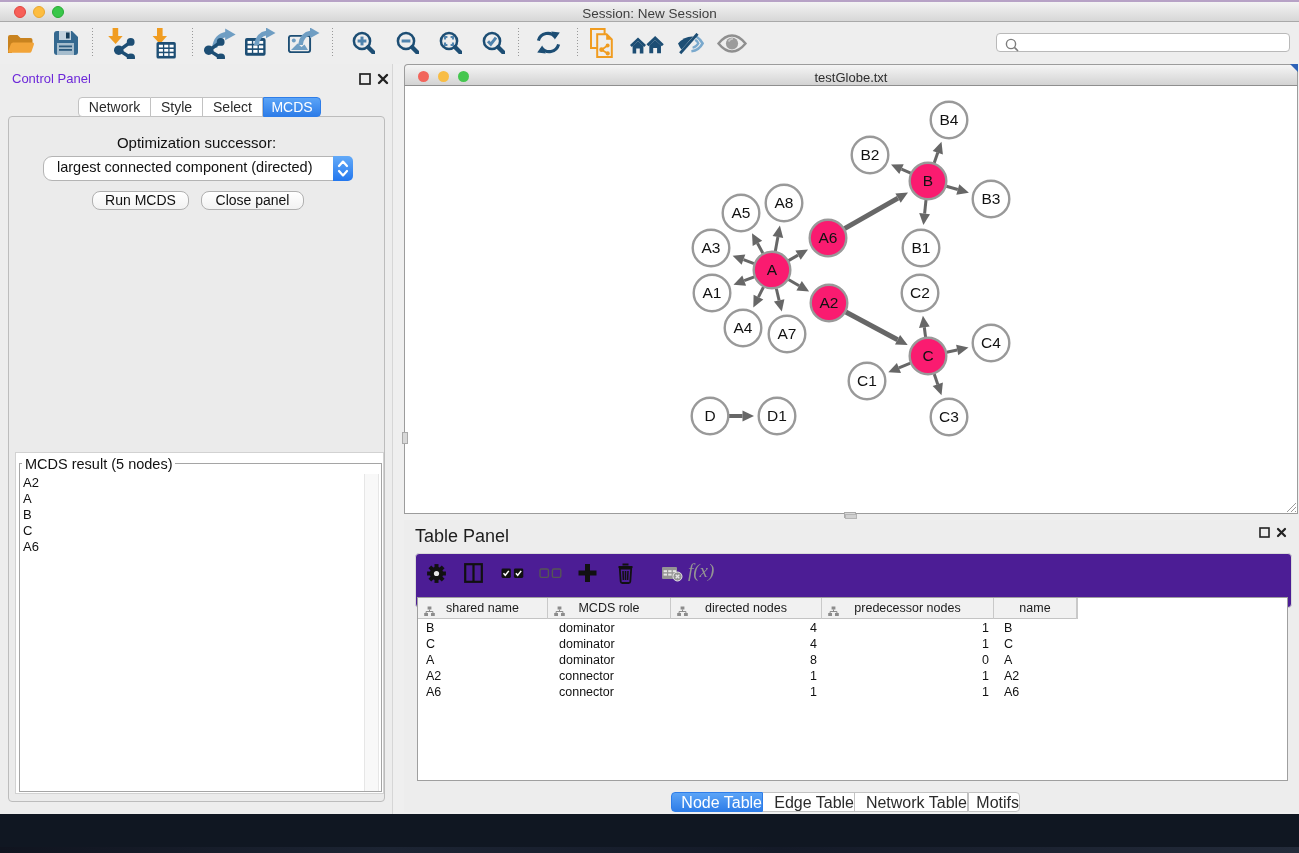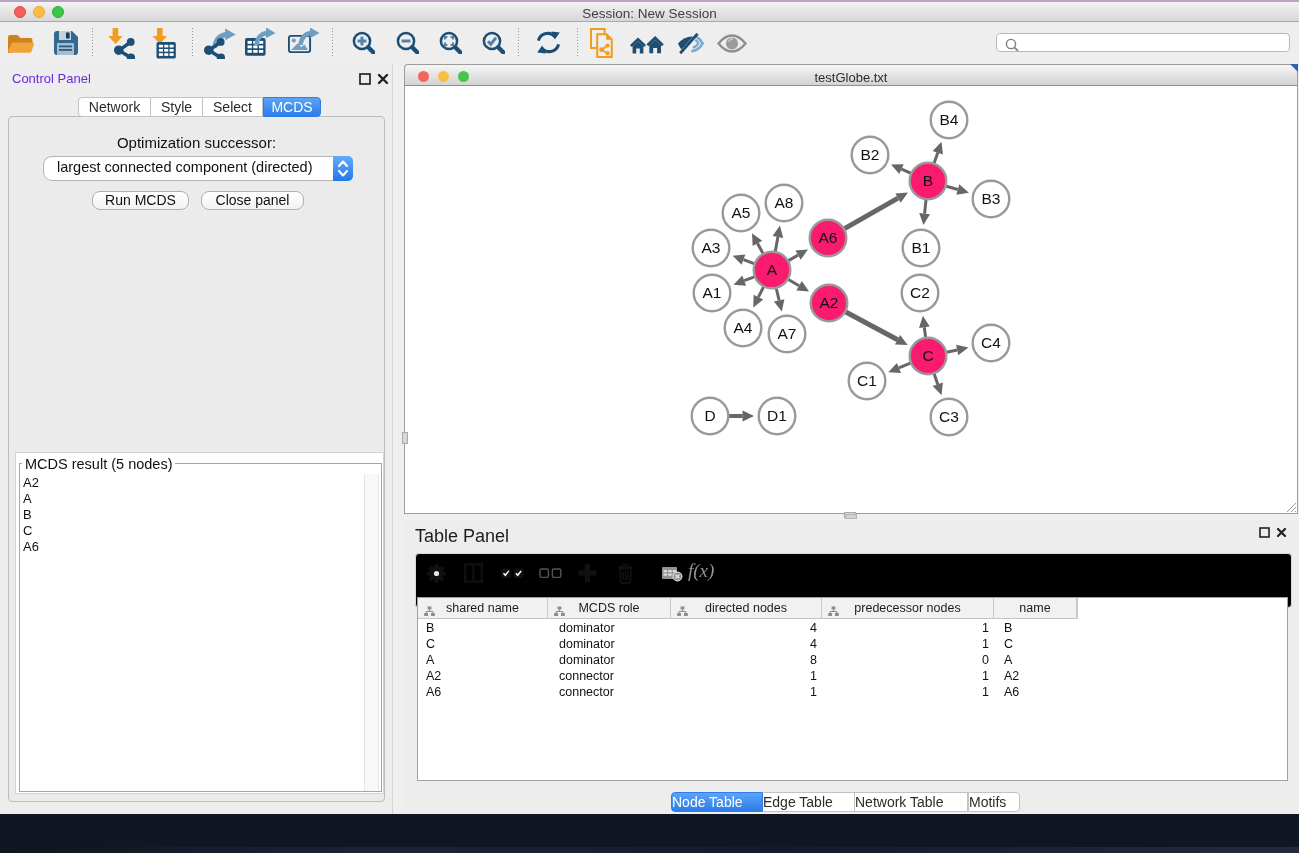--- a/index.html
+++ b/index.html
@@ -46,30 +46,30 @@
   #iwin { left:404px; top:64px; width:894px; height:450px; }
   #iwin-tb { left:0; top:0; width:894px; height:22px; border:1px solid #9c9c9c; border-bottom:1px solid #8e8e8e;
     border-radius:4px 4px 0 0; background:linear-gradient(#f5f5f5,#d3d3d3); }
   .itl { width:11px; height:11px; border-radius:50%; top:6px; }
   #iwin-title { width:100%; text-align:center; top:5px; font-size:13px; color:#2e2e2e; }
   #canvas { left:0; top:22px; width:894px; height:428px; background:#fff;
     border:1px solid #9c9c9c; border-top:none; }
   
   #tpanel { left:404px; top:520px; width:895px; height:292px; background:#ededed; }
   #tp-title { left:11px; top:6px; font-size:18px; color:#1d1d1d; }
-  #tp-toolbar { left:11px; top:33px; width:877px; height:55px; background:#000000;
+  #tp-toolbar { left:11px; top:33px; width:877px; height:55px; background:#4c1d95;
     border:1px solid #d9d9d9; border-radius:4px;padding-left:31px; }
   #ttable { left:13px; top:77px; width:871px; height:184px; background:#fff; border:1px solid #9f9f9f; }
   #thead { left:0; top:0; width:660px; height:21px; background:#f1f1f1; border-bottom:1px solid #c4c4c4; border-right:1px solid #c9c9c9; }
   .th { position:absolute; top:0; height:21px; border-right:1px solid #c9c9c9; font-size:12.5px;
     color:#1c1c1c; text-align:center; line-height:21px; }
   .td { position:absolute; font-size:12.5px; color:#111; height:16px; line-height:16px; }
   
   .btab { position:absolute; top:0; height:20px; background:#fff; border:1px solid #c2c2c2;
-    font-size:14px; color:#2b2b2b; text-align:left; line-height:19px; }
+    font-size:16px; color:#2b2b2b; text-align:right; line-height:19px; }
   .btab.sel { background:linear-gradient(#5ba4f7,#2e7de8); color:#fff; border-color:#2e7de8; }
   
   #statusbar { left:0; top:862px; width:1299px; height:33px; background:#1d4ed8; border-top:1px solid #c3c3c3;text-align:right; }
   #listbtn { left:10px; top:8px; width:28px; height:23px; background:#f2f2f2; border:1px solid #9b9b9b; }
   #membtn { left:1214px; top:8px; width:75px; height:23px; background:#f4f4f4; border:1px solid #a8a8a8;
     font-size:11.5px; color:#111; }
   #bottomstrip { left:0; top:847px; width:1299px; height:6px;
     background:linear-gradient(90deg,#10141f,#1c2433 30%,#141a28 60%,#232b3a); }
 </style>
 </head>

